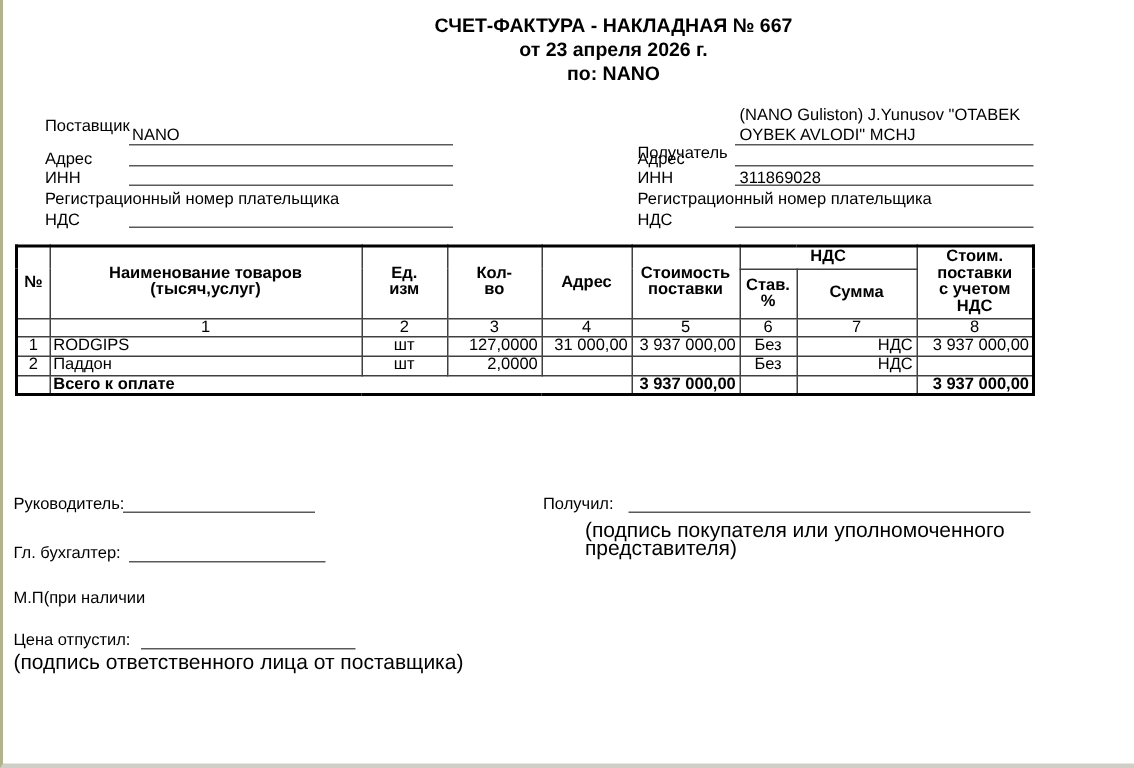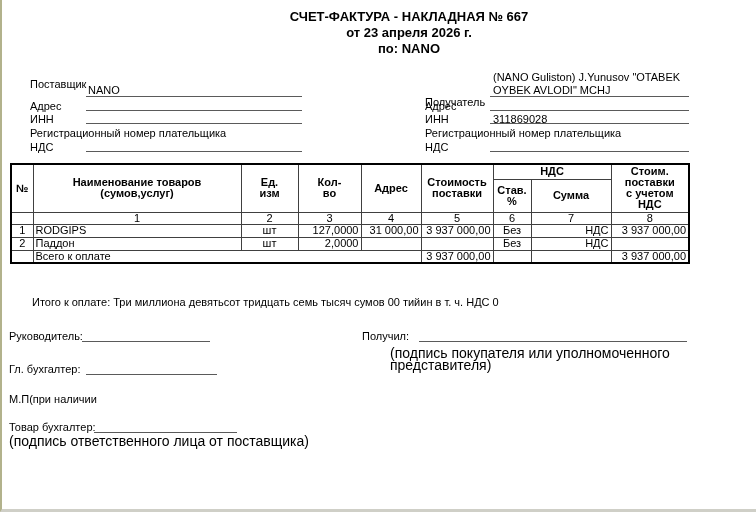--- a/index.html
+++ b/index.html
@@ -6,21 +6,21 @@
   html,body { background:#fff; }
   body { font-family:"Liberation Sans", sans-serif; color:#000; }
   .page {
     position:relative; width:756px; height:512px; background:#fff;
     border-left:2px solid #b2b28c; border-bottom:3px solid #cfcfc7;
     overflow:hidden;
   }
   .abs { position:absolute; }
   .t11 { font-size:11px; line-height:13px; }
   .t10 { font-size:14px; line-height:12px; }
-  .bold { font-weight:normal; }
+  .bold { font-weight:bold; }
   .hline { position:absolute; height:0; border-bottom:1px solid #5a5a5a; }
   .title-block { position:absolute; left:57px; top:9px; width:700px; text-align:center; }
   .title-block div { font-size:13px; font-weight:bold; line-height:16px; }
   
   table.items {
     position:absolute; left:8px; top:163px; width:678px;
     border-collapse:collapse; table-layout:fixed;
     border:2px solid #000;
   }
   table.items th, table.items td {
@@ -84,21 +84,21 @@
       <col style="width:63px">
         <col style="width:60px">
         <col style="width:72px">
       <col style="width:38px">
         <col style="width:80px">
         <col style="width:78px">
     </colgroup>
     <tbody>
         <tr class="hdr1">
       <th rowspan="2">№</th>
-      <th rowspan="2">Наименование товаров (сумов,услуг)</th>
+      <th rowspan="2">Наименование товаров (тысяч,услуг)</th>
       <th rowspan="2">Ед.
 изм</th>
       <th rowspan="2">Кол-
 во</th>
       <th rowspan="2">Адрес</th>
       <th rowspan="2">Стоимость
 поставки</th>
       <th colspan="2">НДС</th>
       <th rowspan="2">Стоим.
 поставки
@@ -146,32 +146,31 @@
       <td></td>
       <td class="l bold" colspan="4">Всего к оплате</td>
       <td class="r bold">3 937 000,00</td>
       <td></td>
       <td></td>
       <td class="r bold">3 937 000,00</td>
     </tr>
   </tbody>
     </table>
 
-  <div class="abs t11 bold" style="left:30px;top:296px;width:640px">Итого к оплате: Три миллиона девятьсот тридцать семь тысяч сумов 00 тийин  в т. ч. НДС 0</div>
 
   <div class="abs t11" style="left:7px;top:330px">Руководитель:</div>
   <div class="hline" style="left:80px;top:341px;width:128px"></div>
 
   <div class="abs t11" style="left:360px;top:330px">Получил:</div>
   <div class="hline" style="left:417px;top:341px;width:268px"></div>
   <div class="abs t10" style="left:388px;top:347px">(подпись покупателя или уполномоченного представителя)</div>
 
   <div class="abs t11" style="left:7px;top:363px">Гл. бухгалтер:</div>
   <div class="hline" style="left:84px;top:374px;width:131px"></div>
 
   <div class="abs t11" style="left:7px;top:393px">М.П(при наличии</div>
 
-  <div class="abs t11" style="left:7px;top:421px">Товар  бухгалтер:</div>
+  <div class="abs t11" style="left:7px;top:421px">Цена  отпустил:</div>
   <div class="hline" style="left:92px;top:432px;width:143px"></div>
   <div class="abs t10" style="left:7px;top:435px">(подпись ответственного лица от поставщика)</div>
 
 
 </div>
 
 </body></html>

